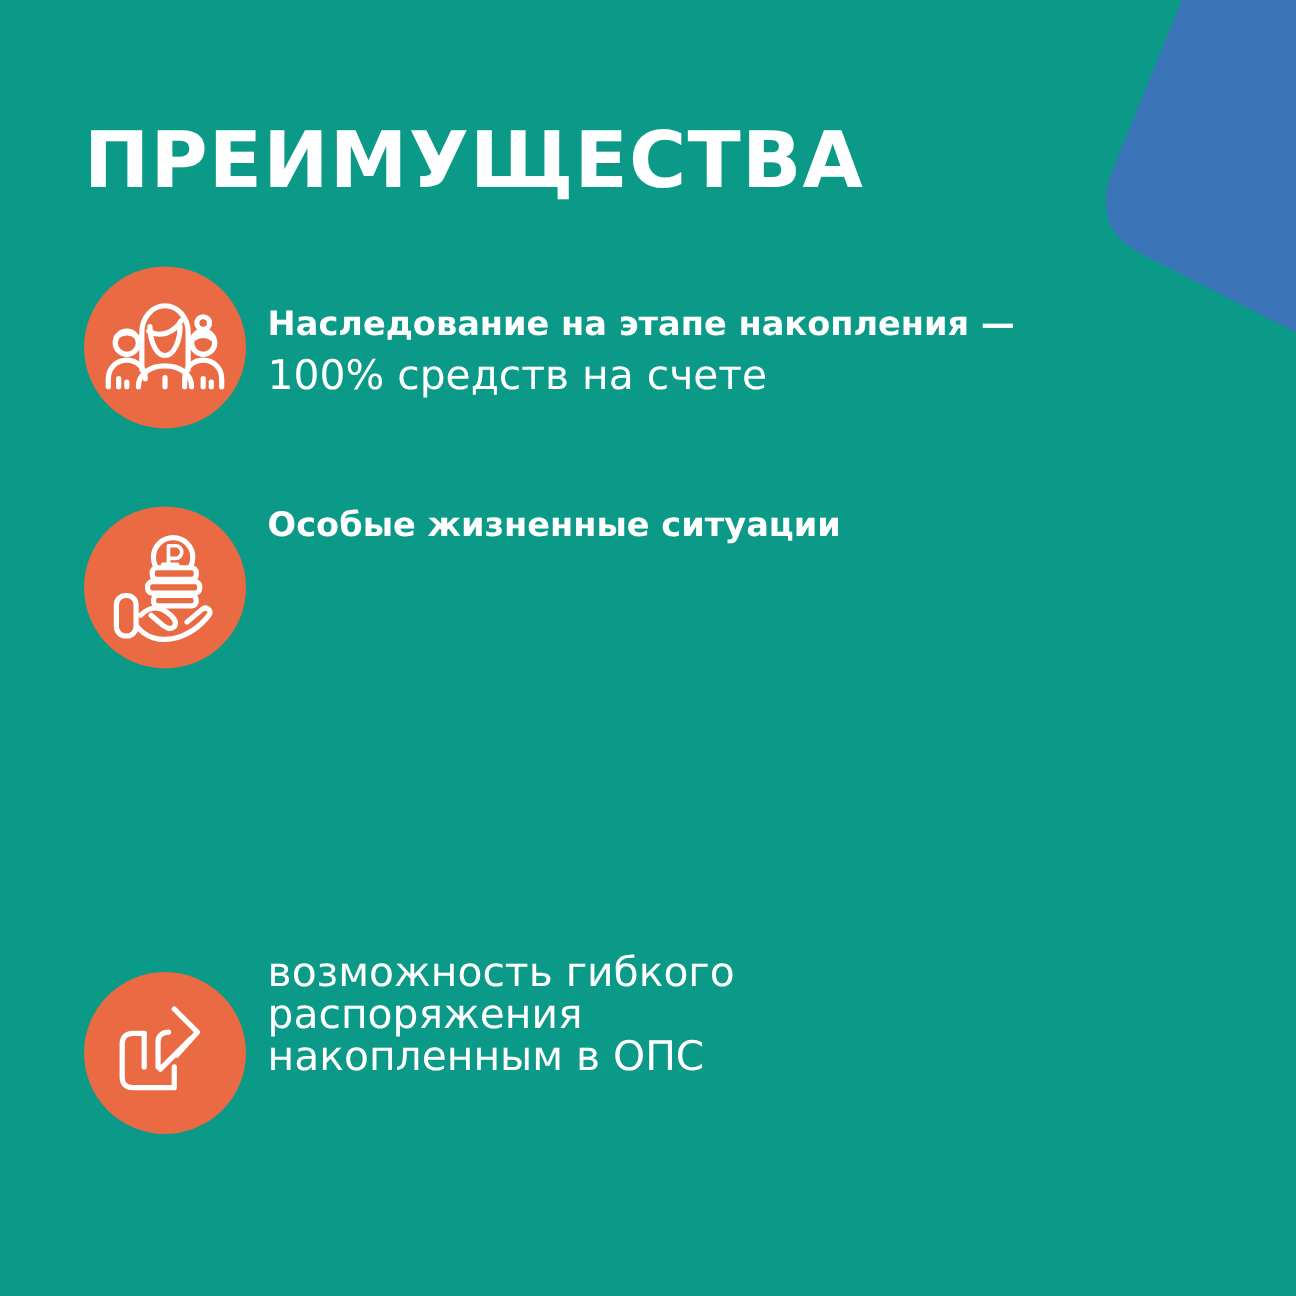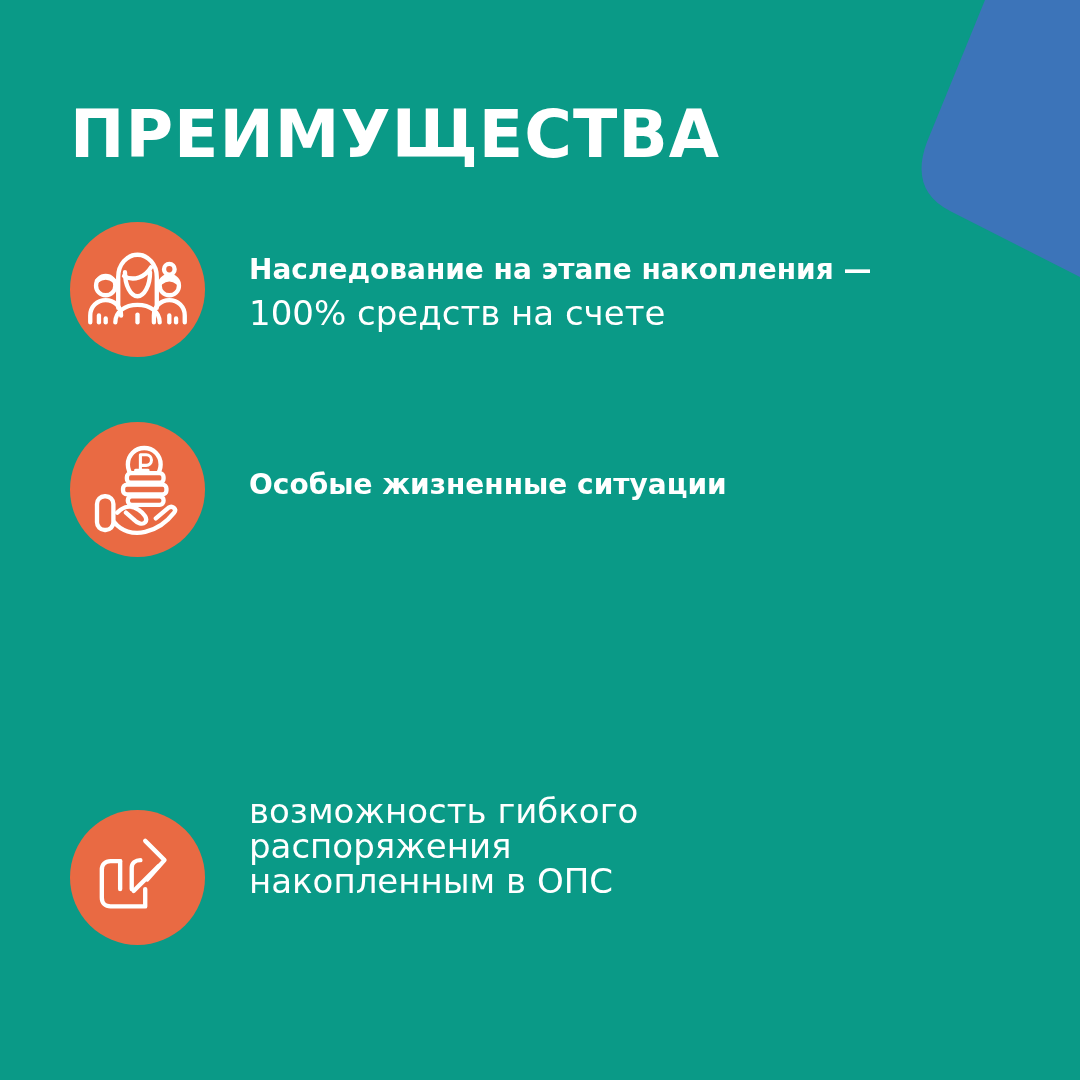--- a/index.html
+++ b/index.html
@@ -11,39 +11,39 @@
     font-family:"DejaVu Sans","Liberation Sans",sans-serif;
     color:#FFFFFF;
   }
   .canvas{position:absolute;inset:0;}
   .corner-shape{position:absolute;top:0;left:0;pointer-events:none;}
   .page-title{
     position:absolute;left:70px;top:58px;
     font-size:65px;font-weight:bold;letter-spacing:1px;
     line-height:1;white-space:nowrap;text-align:right;
   }
-  .benefit{position:absolute;left:70px;display:flex;gap:44px;}
+  .benefit{position:absolute;left:70px;display:flex;gap:18px;}
   .icon-circle{
     width:135px;height:135px;border-radius:50%;
     background:#E96A43;flex:0 0 auto;
     display:flex;align-items:center;justify-content:center;
   }
   .icon-circle svg{display:block;}
   .benefit-text{max-width:660px;}
   .benefit-heading{
     font-size:28px;font-weight:bold;line-height:36px;
     margin:0 0 8px 0;white-space:pre-line;
   }
   .benefit-body{
     font-size:34px;font-weight:normal;line-height:35px;
     margin:0;white-space:pre-line;
   }
   
   .benefit.r1{top:222px;} .benefit.r1 .benefit-text{margin-top:30px;}
-  .benefit.r2{top:422px;align-items:center;} .benefit.r2 .benefit-text{margin-top:-2px;}
+  .benefit.r2{top:422px;} .benefit.r2 .benefit-text{margin-top:-2px;}
   .benefit.r3{top:617px;} .benefit.r3 .benefit-text{margin-top:-1px;}
   .benefit.r4{top:810px;} .benefit.r4 .benefit-text{margin-top:-16px;}
   .ic{stroke:#FFFFFF;stroke-width:4.5;fill:none;stroke-linecap:round;stroke-linejoin:round;}
   .ic-thin{stroke:#FFFFFF;stroke-width:3.2;fill:none;stroke-linecap:round;stroke-linejoin:round;}
   .ic-fill{fill:#E96A43;stroke:#FFFFFF;stroke-width:4.5;stroke-linecap:round;stroke-linejoin:round;}
 </style>
 </head>
 <body>
 
 <div class="canvas">

